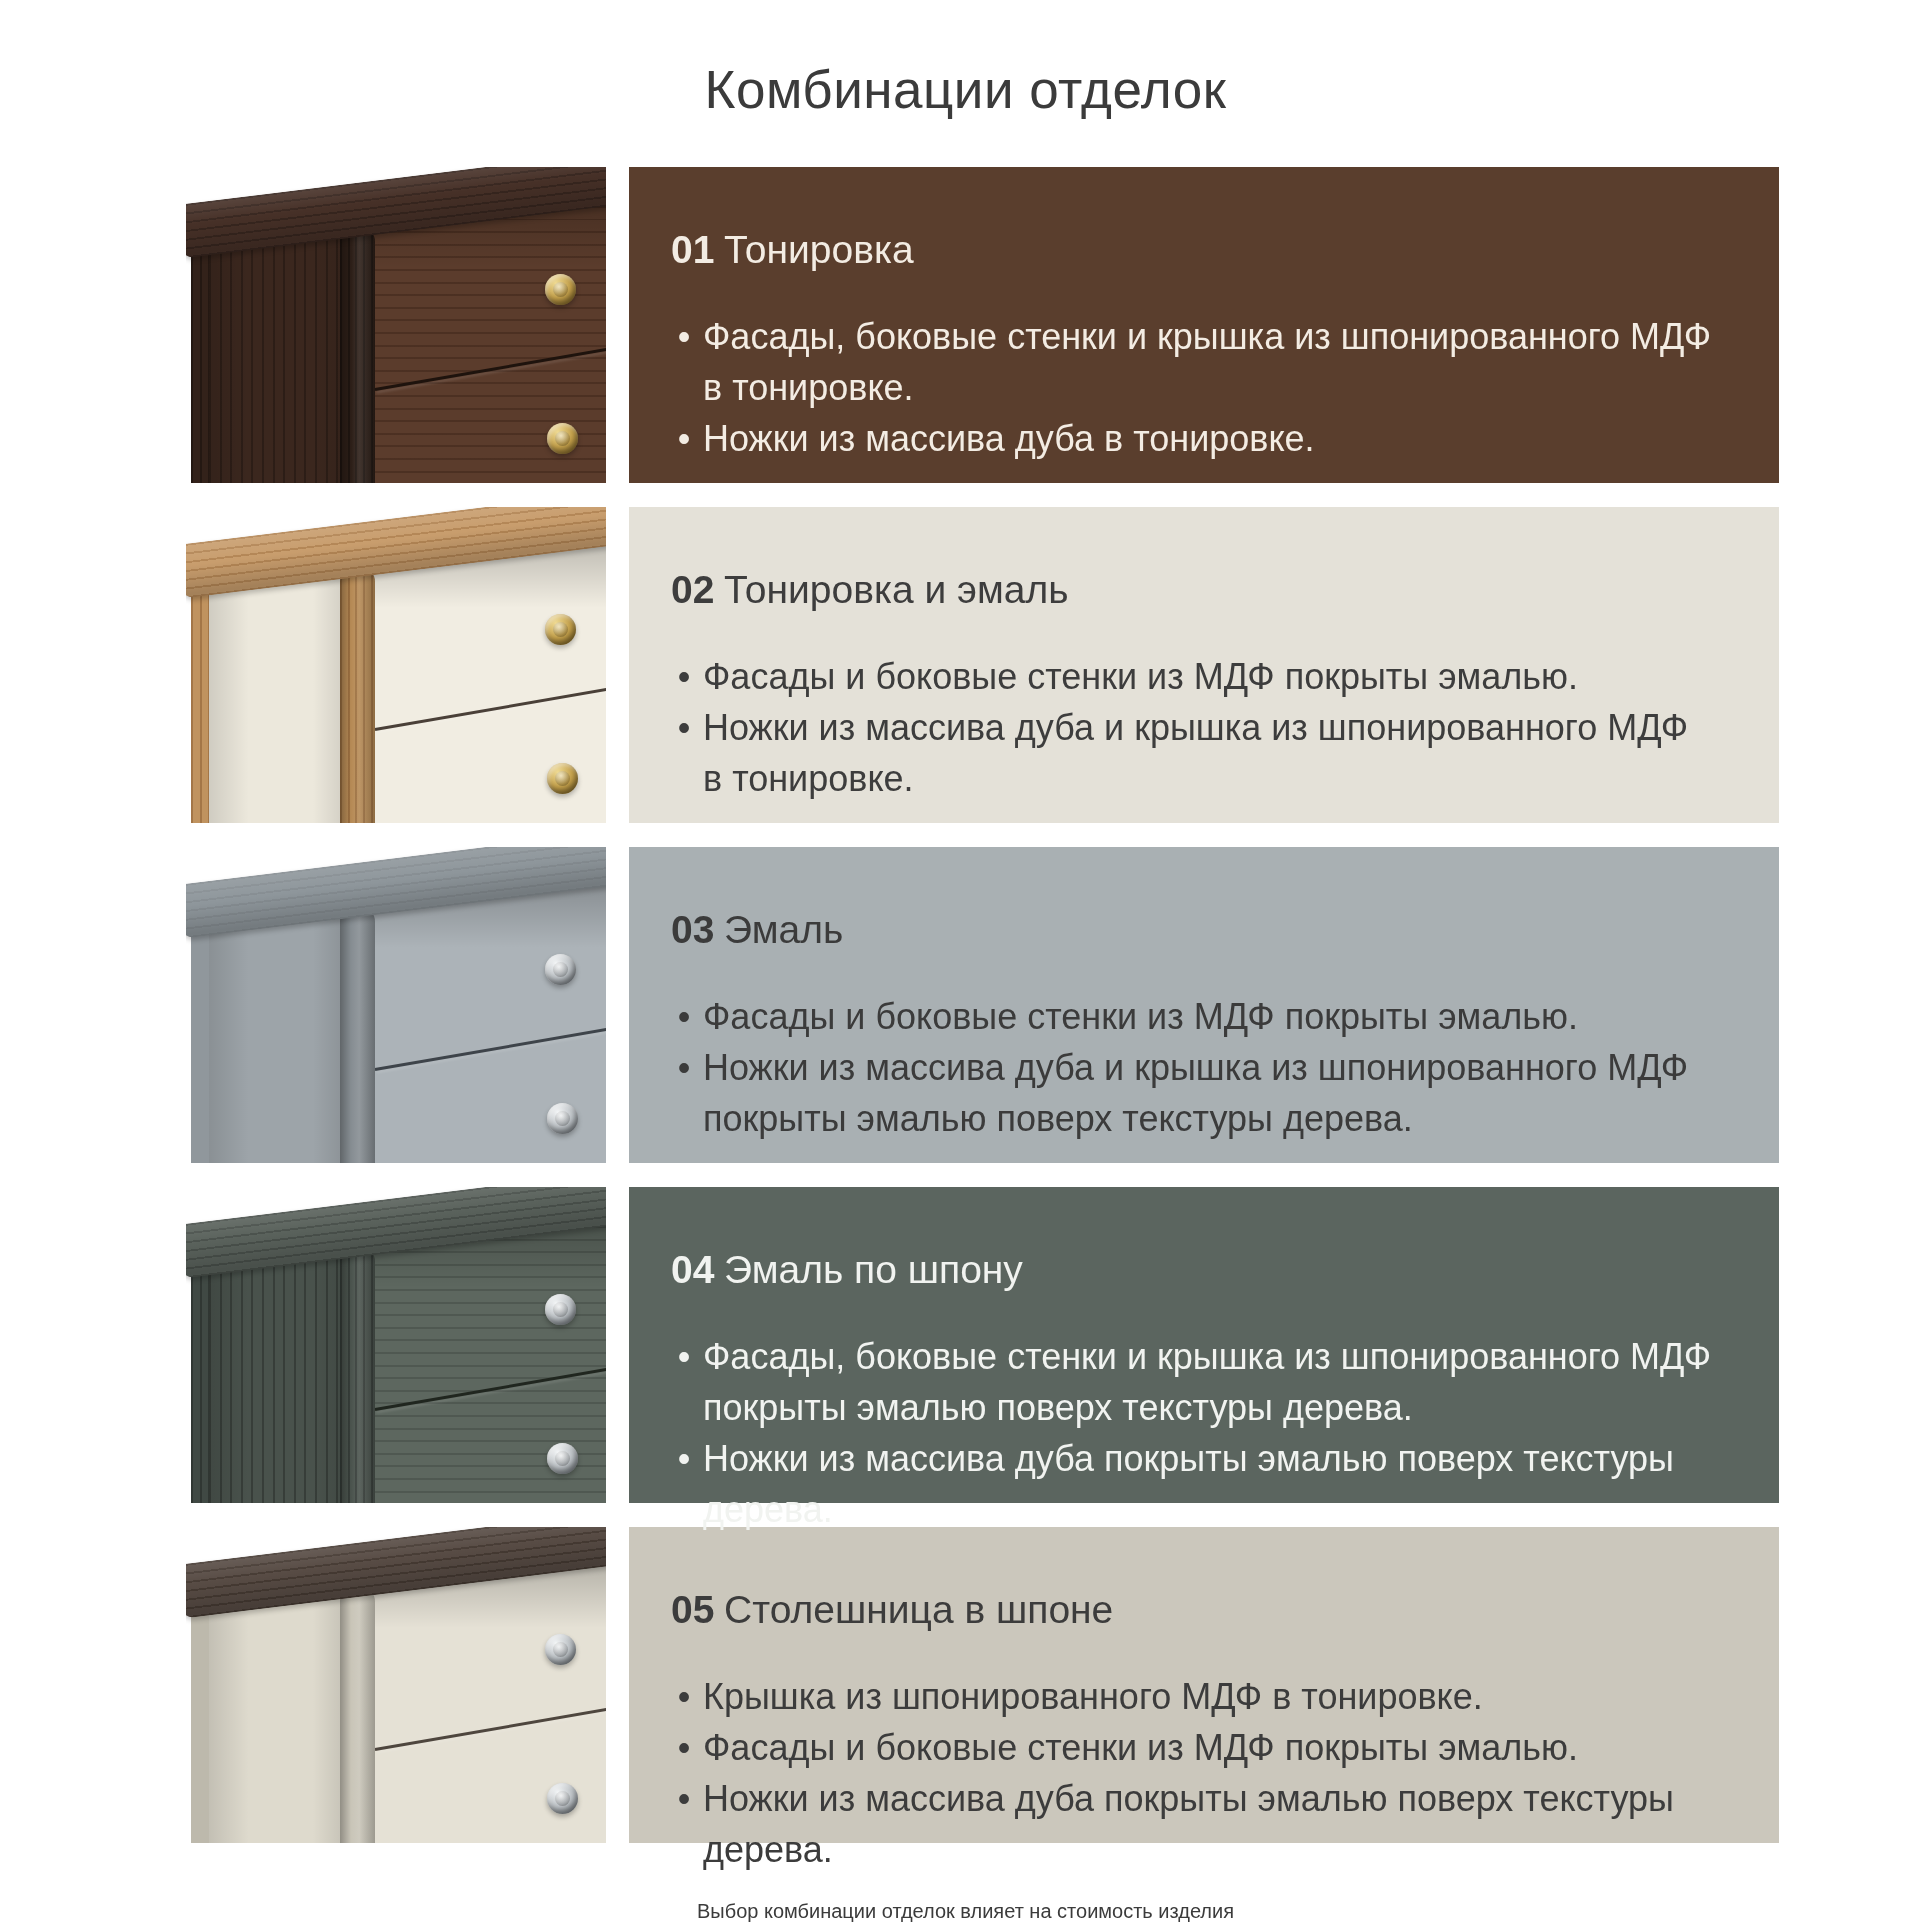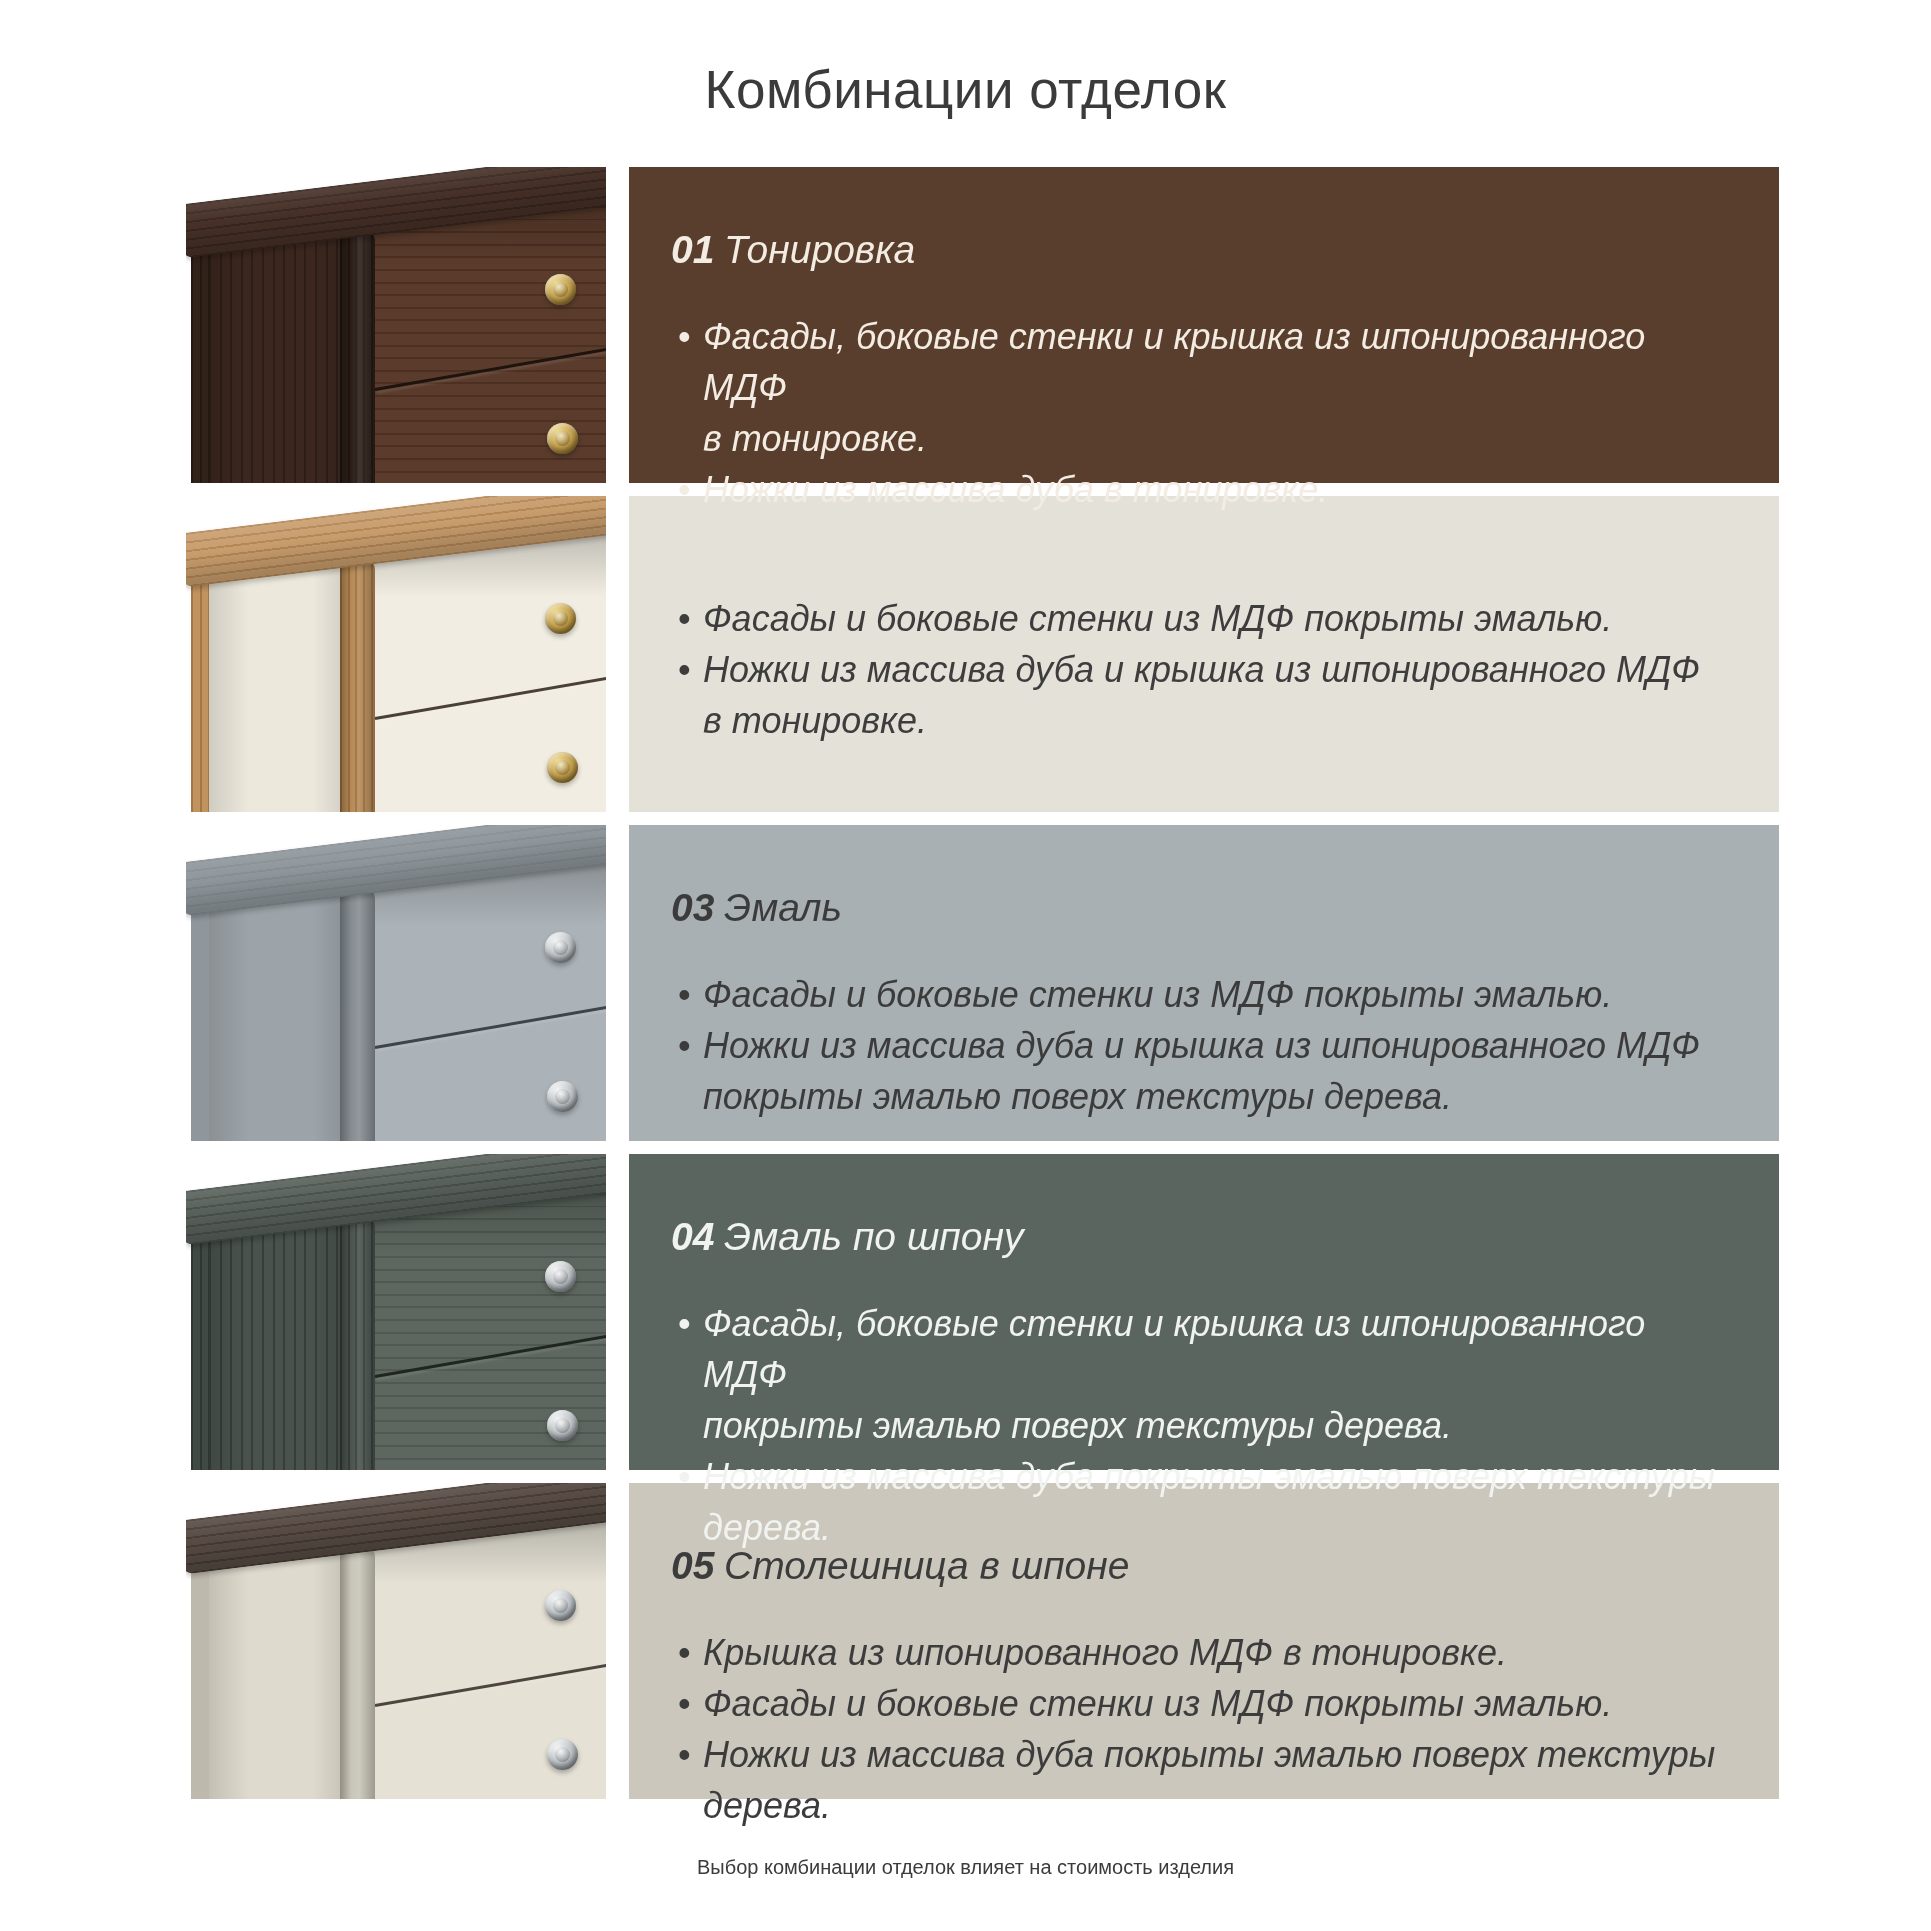--- a/index.html
+++ b/index.html
@@ -24,22 +24,21 @@
     font-weight: 500;
     color: #3b3b3b;
     letter-spacing: 0.5px;
   }
 
   .rows {
     width: 1593px;
     margin: 42px 0 0 186px;
     display: flex;
     flex-direction: column;
-    gap: 13px;
-    font-style: italic;
+    gap: 24px;
   }
 
   .row {
     display: flex;
     gap: 23px;
     height: 316px;
   }
 
   
   .photo {
@@ -205,20 +204,23 @@
         <div class="ph-back"></div>
         <div class="ph-side"></div>
         <div class="ph-front"></div>
         <div class="ph-seam"></div>
         <div class="ph-post"></div>
         <div class="ph-top"></div>
         <div class="ph-knob ph-knob-1"></div>
         <div class="ph-knob ph-knob-2"></div>
       </figure>
       <div class="panel" style="--panel-bg: #E4E1D8; --panel-fg: #3D3D3D;">
+        <h2 class="panel-title">
+          <span class="num">02</span><span class="nm">Тонировка и эмаль</span>
+        </h2>
         <ul class="bullets">
           <li>Фасады и боковые стенки из МДФ покрыты эмалью.</li>
           <li>Ножки из массива дуба и крышка из шпонированного МДФ
 в тонировке.</li>
         </ul>
       </div>
     </section>
 
     <section class="row">
       <figure class="photo" style="--top: #8E969B; --side: #9DA4A9; --front: #ACB3B8; --post: #868D92; --back: #90979C; --seam: #3E444A; --knob-hi: #F4F6F7; --knob-base: #BCC1C5; --knob-dark: #70777D; --grain-front: rgba(0,0,0,0); --grain-side: rgba(0,0,0,0); --grain-top: rgba(0,0,0,0.06); --grain-post: rgba(0,0,0,0);">

